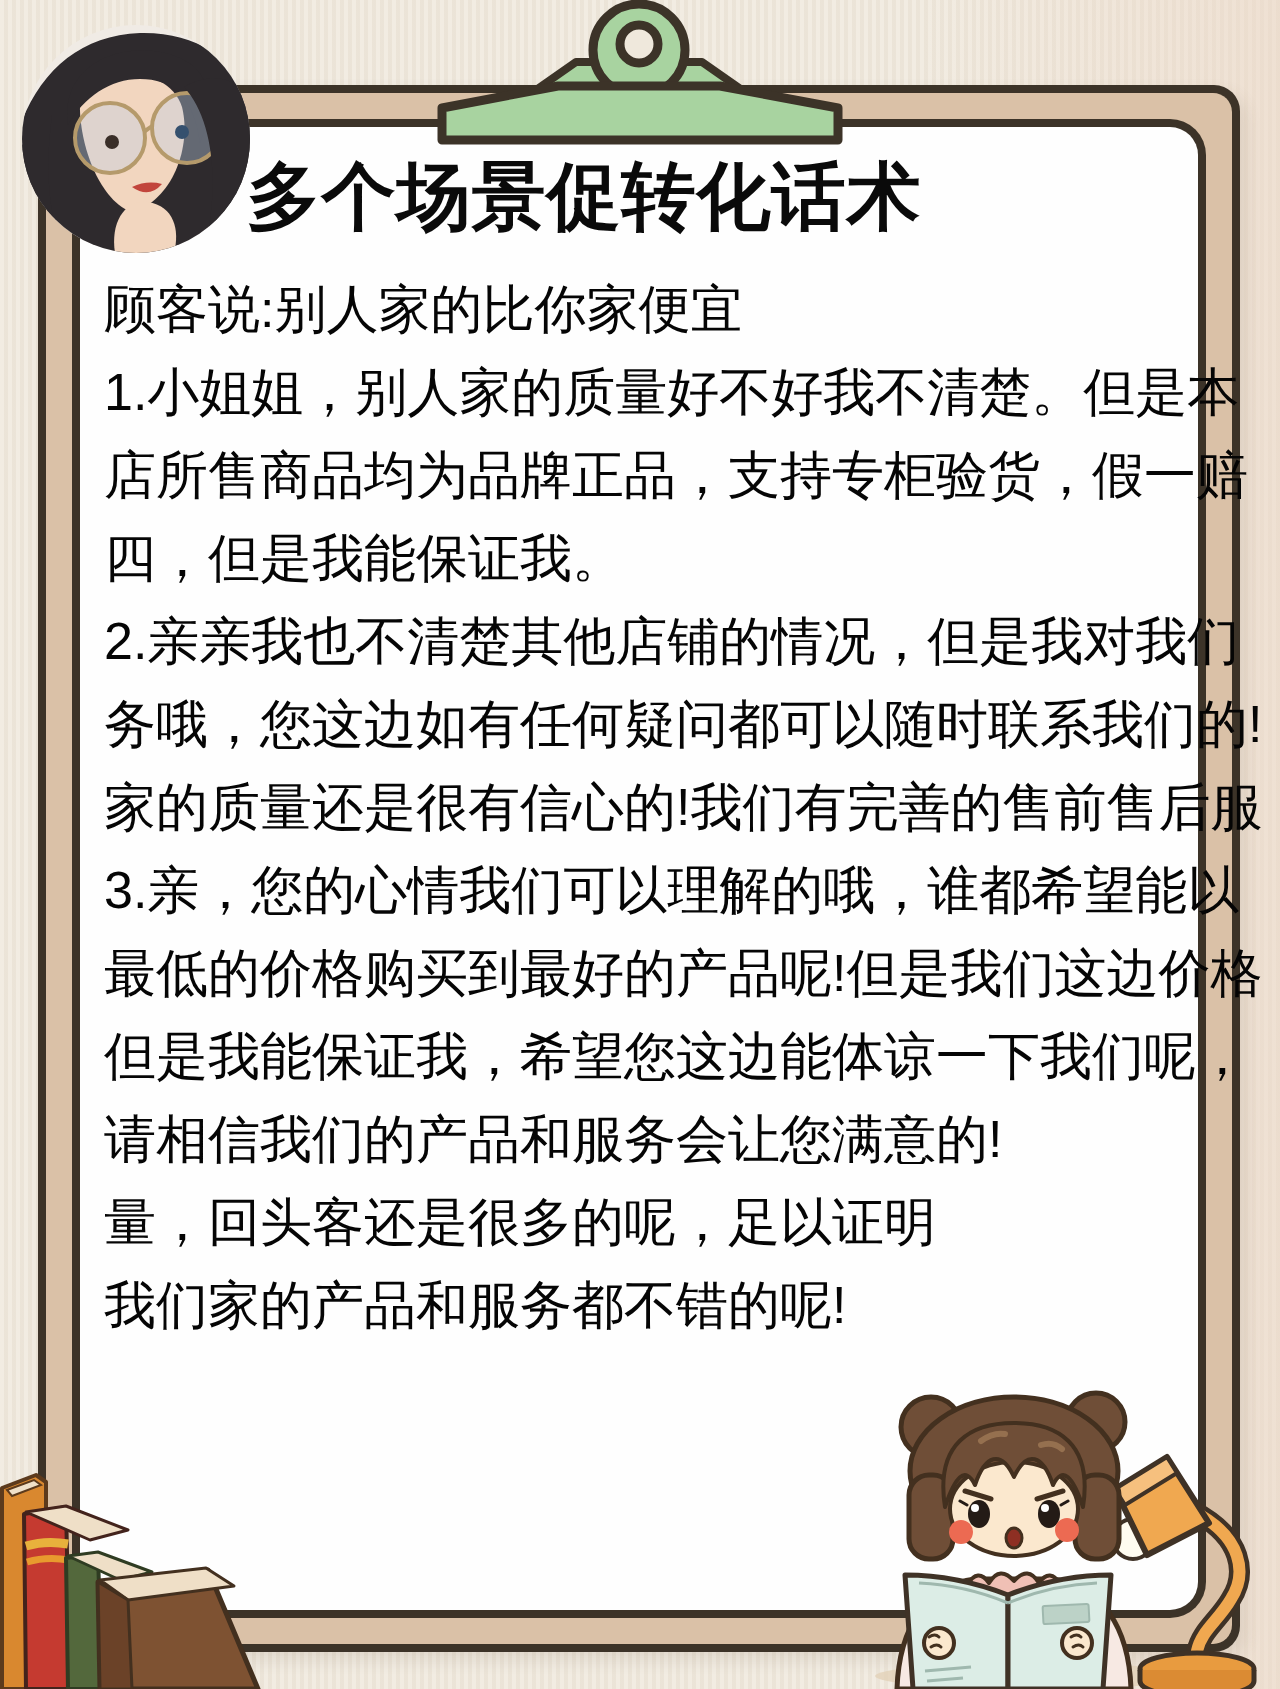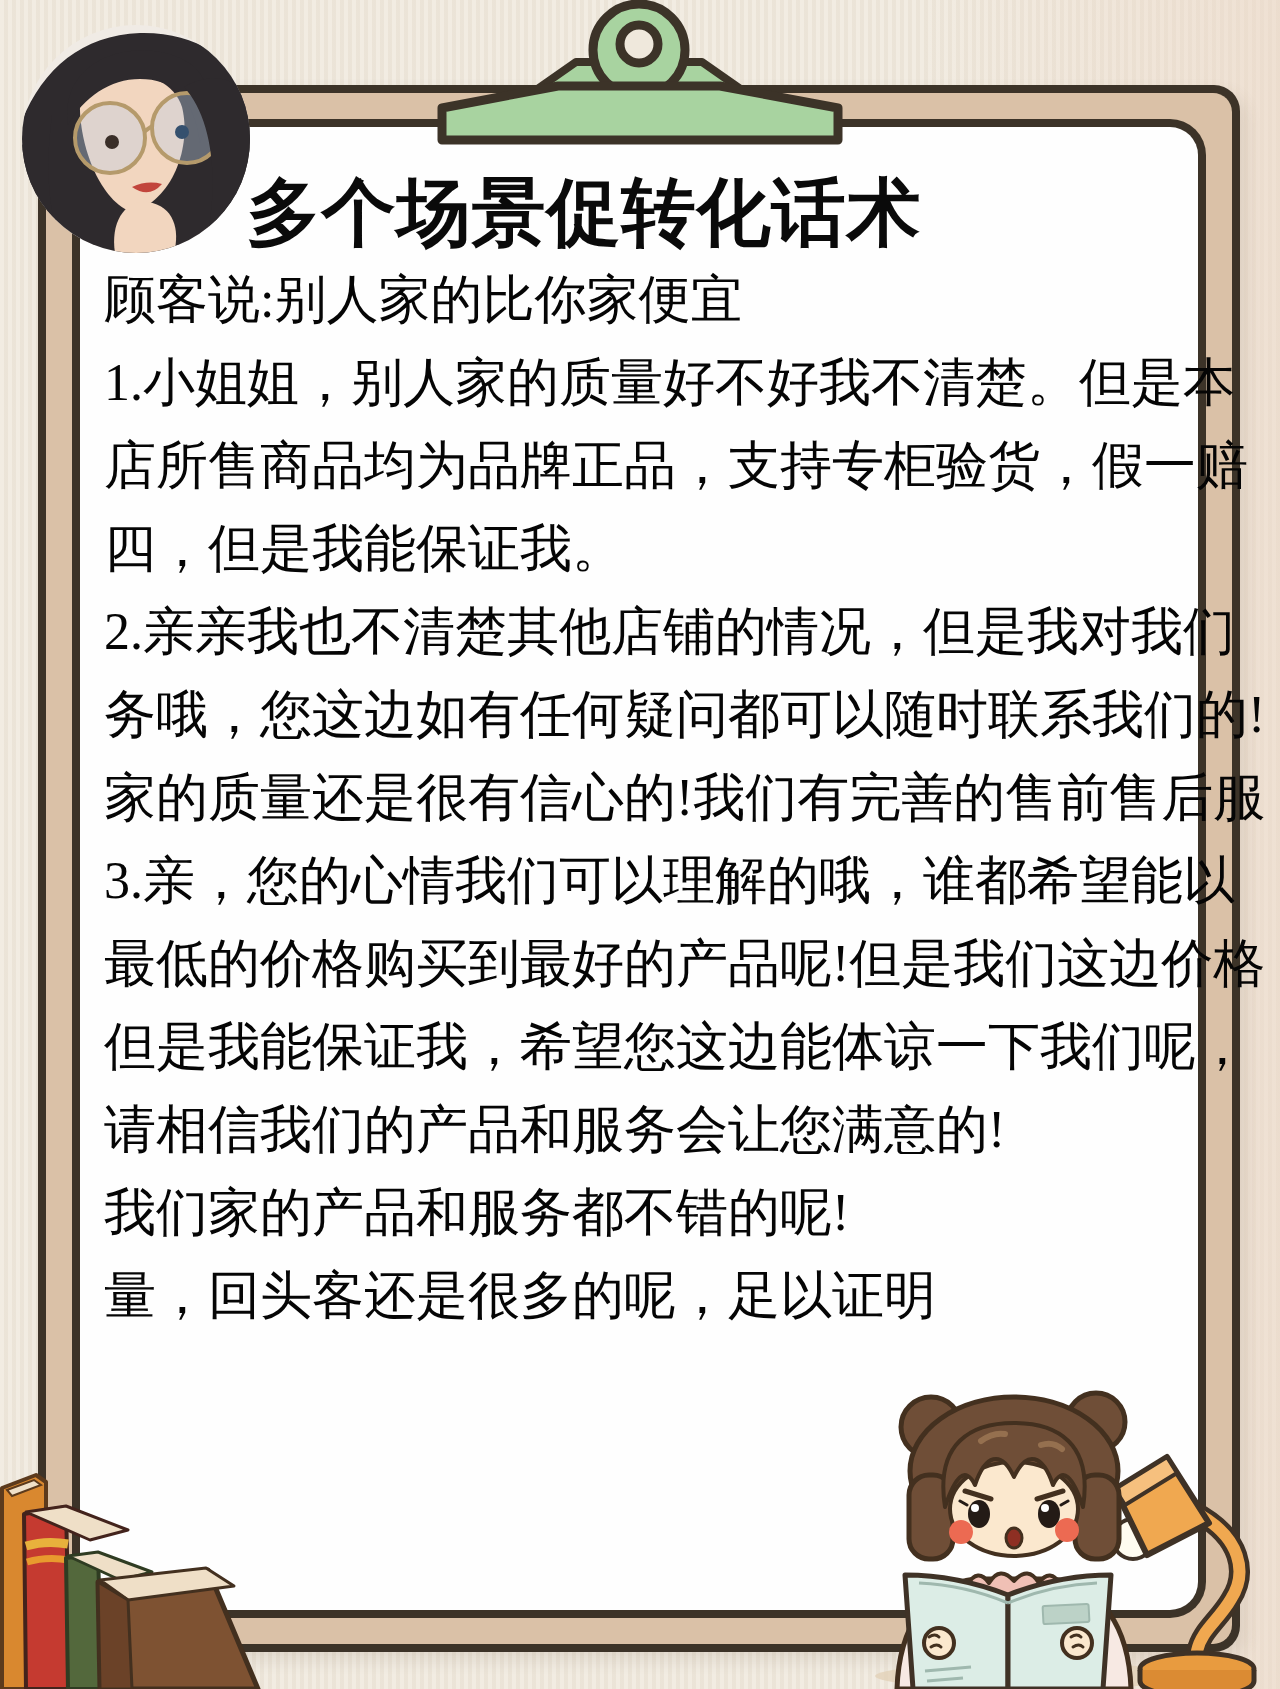--- a/index.html
+++ b/index.html
@@ -41,24 +41,24 @@
   .clip-svg { position: absolute; left: 428px; top: 0; }
   .avatar {
     position: absolute; left: 22px; top: 25px;
     width: 228px; height: 228px; border-radius: 50%;
     overflow: hidden;
   }
   .page-title {
     position: absolute; left: 80px; top: 148px; width: 1118px;
     text-align: center; padding-right: 110px;
     font-size: 74px; font-weight: 700; color: #0a0a0a;
-    letter-spacing: 1px; white-space: nowrap; margin-top: 16px;
+    letter-spacing: 1px; white-space: nowrap;
   }
   .text-block {
-    position: absolute; left: 104px; top: 258px; width: 1082px; font-family: Liberation Serif, serif;
+    position: absolute; left: 104px; top: 268px; width: 1082px;
   }
   .text-line {
     height: 83px; line-height: 83px;
     font-size: 52px; color: #050505;
     white-space: nowrap; overflow: visible;
   }
   .books-svg { position: absolute; left: 0; top: 1462px; }
   .girl-svg { position: absolute; left: 875px; top: 1389px; }
 </style>
 </head>
@@ -106,22 +106,22 @@
     <div class="text-line">1.小姐姐，别人家的质量好不好我不清楚。但是本</div>
     <div class="text-line">店所售商品均为品牌正品，支持专柜验货，假一赔</div>
     <div class="text-line">四，但是我能保证我。</div>
     <div class="text-line">2.亲亲我也不清楚其他店铺的情况，但是我对我们</div>
     <div class="text-line">务哦，您这边如有任何疑问都可以随时联系我们的!</div>
     <div class="text-line">家的质量还是很有信心的!我们有完善的售前售后服</div>
     <div class="text-line">3.亲，您的心情我们可以理解的哦，谁都希望能以</div>
     <div class="text-line">最低的价格购买到最好的产品呢!但是我们这边价格</div>
     <div class="text-line">但是我能保证我，希望您这边能体谅一下我们呢，</div>
     <div class="text-line">请相信我们的产品和服务会让您满意的!</div>
+    <div class="text-line">量，回头客还是很多的呢，足以证明</div>
     <div class="text-line">我们家的产品和服务都不错的呢!</div>
-    <div class="text-line">量，回头客还是很多的呢，足以证明</div>
   </div>
 
   <svg class="books-svg" width="270" height="227" viewBox="0 0 270 227">
 
     <polygon points="2,26 36,13 46,20 46,227 2,227" fill="var(--book-orange,#D9882F)" stroke="#5C3A1C" stroke-width="4" stroke-linejoin="round"></polygon>
     <polygon points="7,28 34,18 41,23 12,34" fill="#F0E0C8" stroke="#5C3A1C" stroke-width="2"></polygon>
 
     <polygon points="24,52 66,45 70,227 26,227" fill="var(--book-red,#C53A30)" stroke="#43231C" stroke-width="4" stroke-linejoin="round"></polygon>
     <polygon points="26,50 66,44 128,68 90,78" fill="#EFDFC7" stroke="#43231C" stroke-width="3" stroke-linejoin="round"></polygon>
     <path d="M 26,84 Q 46,78 68,82" stroke="#E8B13C" stroke-width="9" fill="none"></path>

